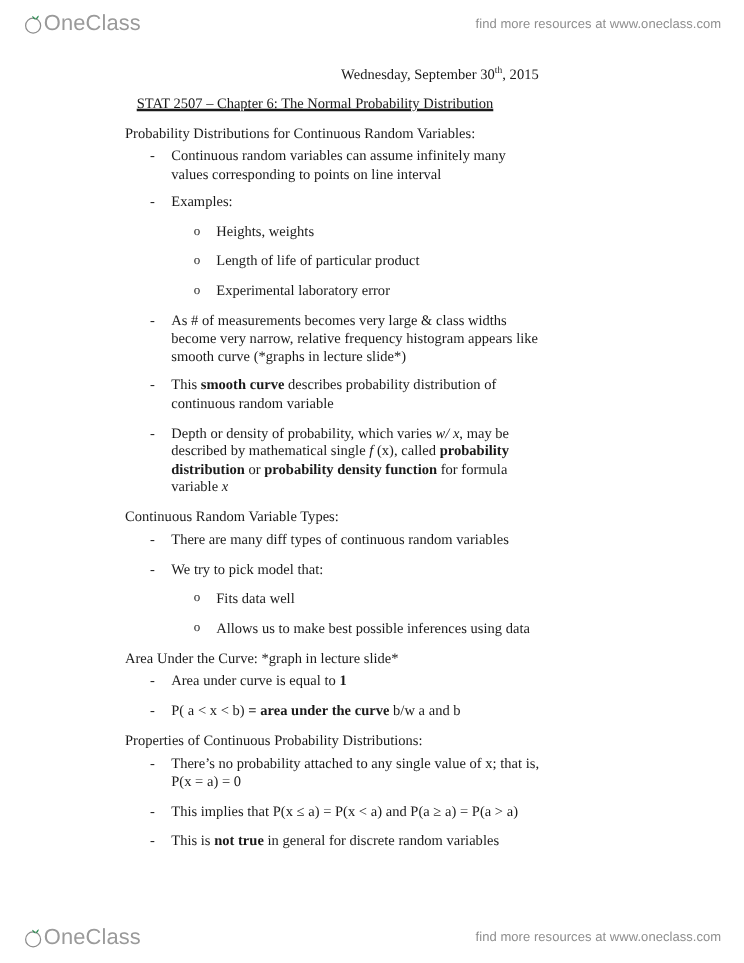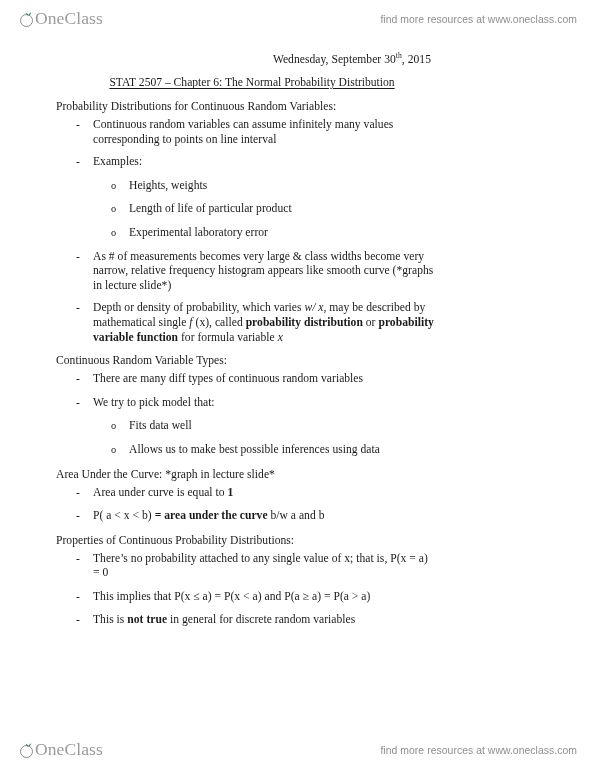--- a/index.html
+++ b/index.html
@@ -59,21 +59,21 @@
     box-sizing: border-box;
   }
   .logo-mark .leaf {
     position: absolute;
     left: 6px;
     top: 0px;
     width: 7px;
     height: 5px;
   }
   .logo-word {
-    font-family: Liberation Serif, serif;
+    font-family: Liberation Sans, sans-serif;
     font-size: 17.5px;
     color: #9a9a9a;
     letter-spacing: 0.1px;
     line-height: 1;
     position: relative;
     left: -1px;
   }
 
   .wm-tagline {
     margin-right: 18px;
@@ -105,28 +105,29 @@
     vertical-align: super;
     line-height: 0;
   }
 
   .doc-title {
     text-align: center;
     font-size: 11.6px;
     line-height: 15px;
     margin: 0 0 9px 0;
     padding-left: 18px;
+    text-decoration: underline;
   }
   .doc-title span.u {
     text-decoration: underline;
     text-underline-offset: 1.6px;
   }
 
   .content {
-    padding-left: 56px;
+    padding-left: 100px;
     padding-right: 50px;
   }
 
   .heading {
     font-size: 11.6px;
     line-height: 15px;
     margin: 0 0 4px 0;
     letter-spacing: 0.02px;
   }
 
@@ -209,26 +210,27 @@
           <li class="multi">Continuous random variables can assume infinitely many values corresponding to points on line interval</li>
           <li>
             <span>Examples:</span>
             <ul class="lvl2">
               <li>Heights, weights</li>
               <li>Length of life of particular product</li>
               <li>Experimental laboratory error</li>
             </ul>
           </li>
           <li class="multi">As # of measurements becomes very large &amp; class widths become very narrow, relative frequency histogram appears like smooth curve (*graphs in lecture slide*)</li>
-        </ul>
-      </div>
-
-      <div class="sect">
-        <ul class="lvl1">
-          <li class="multi"><span>Depth or density of probability, which varies </span><i>w/ x</i><span>, may be described by mathematical single </span><i>f</i><span> (x), called </span><b>probability distribution</b><span> or </span><b>probability variable function</b><span> for formula variable </span><i>x</i></li>
+          <li><span>This </span><b>smooth curve</b><span> describes probability distribution of continuous random variable</span></li>
+        </ul>
+      </div>
+
+      <div class="sect">
+        <ul class="lvl1">
+          <li class="multi"><span>Depth or density of probability, which varies </span><i>w/ x</i><span>, may be described by mathematical single </span><i>f</i><span> (x), called </span><b>probability distribution</b><span> or </span><b>probability density function</b><span> for formula variable </span><i>x</i></li>
         </ul>
       </div>
 
       <div class="sect">
         <p class="heading">Continuous Random Variable Types:</p>
         <ul class="lvl1">
           <li>There are many diff types of continuous random variables</li>
           <li>
             <span>We try to pick model that:</span>
             <ul class="lvl2">

